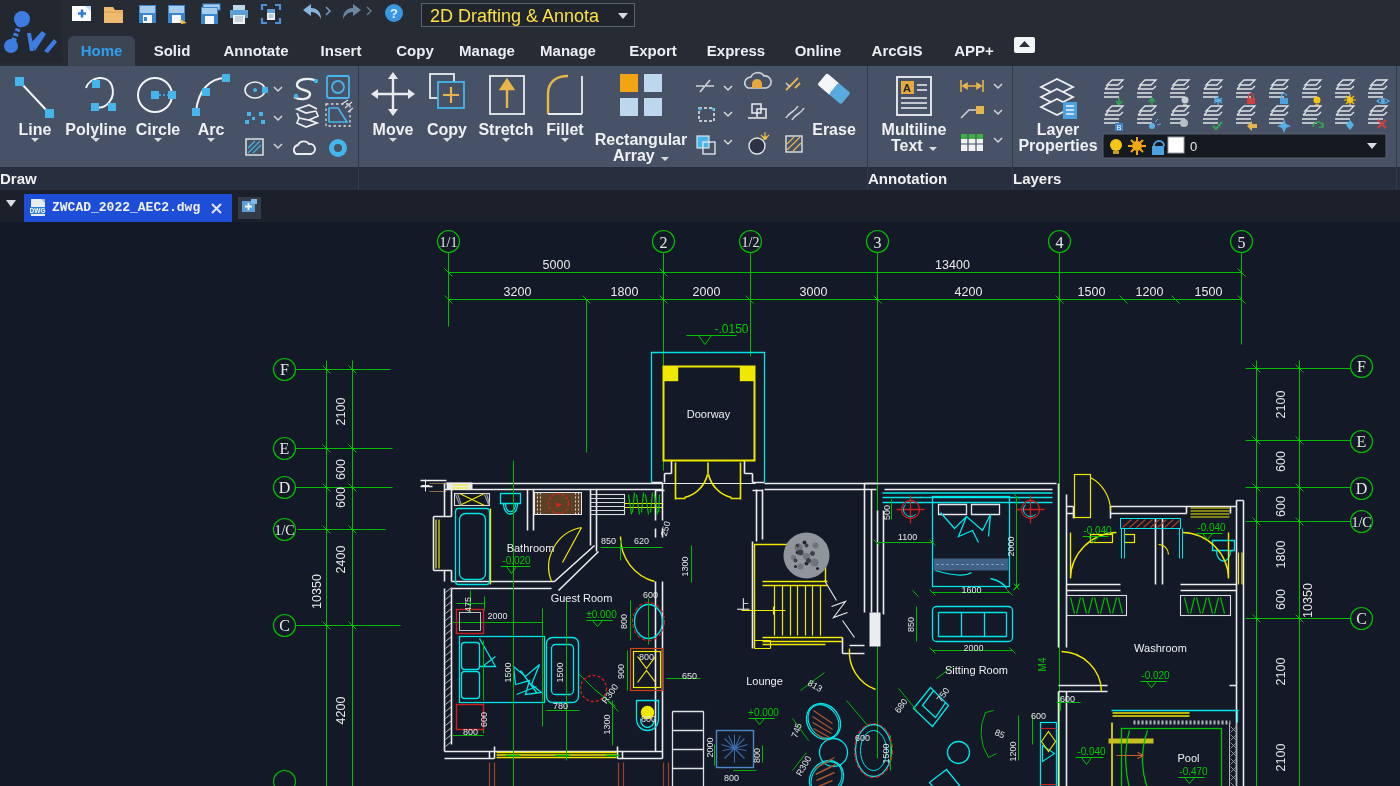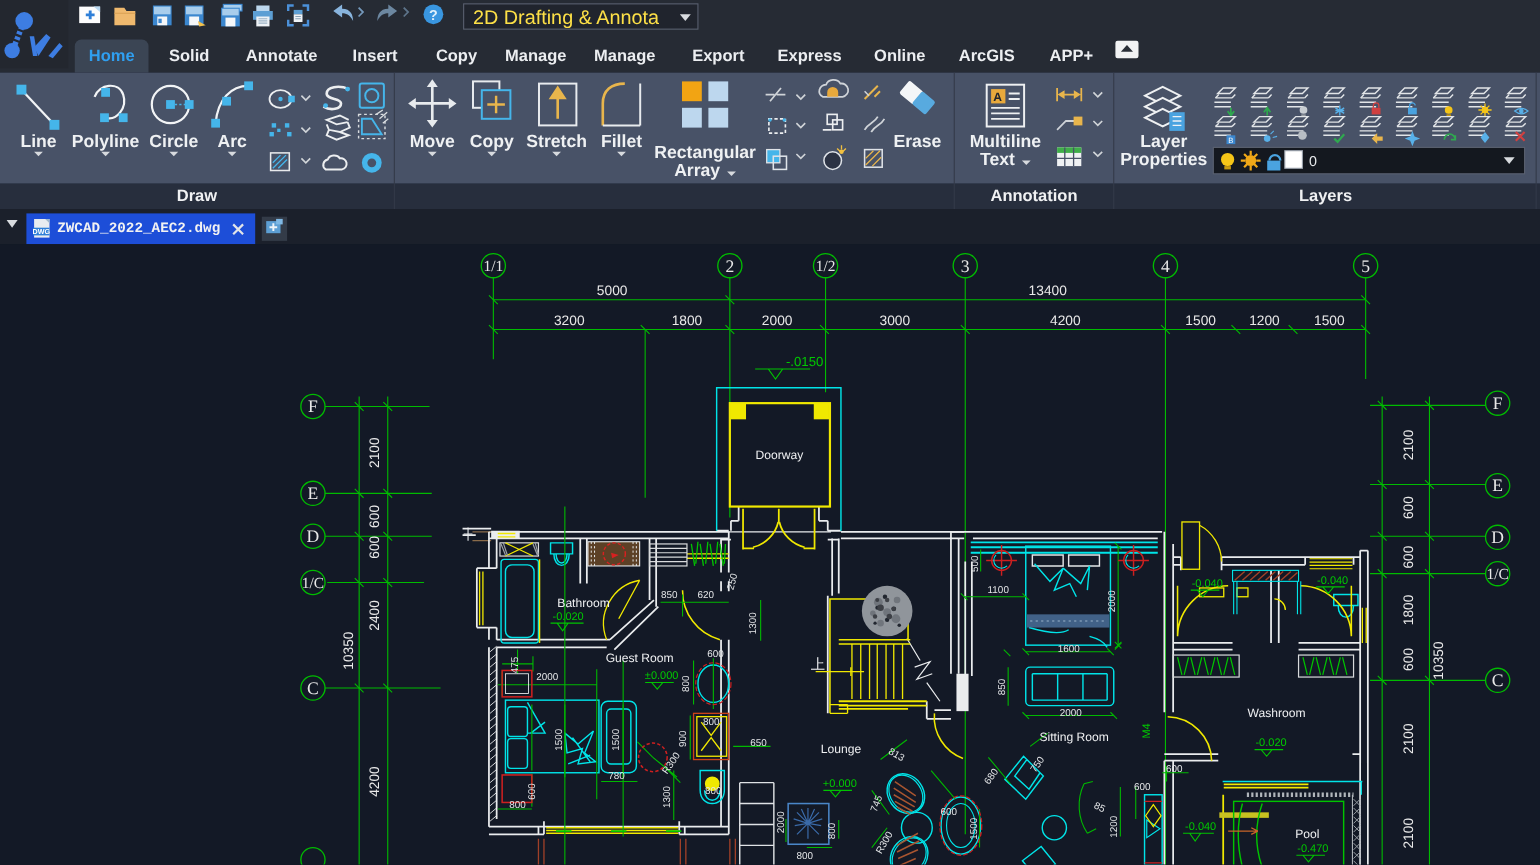--- a/index.html
+++ b/index.html
@@ -3,21 +3,21 @@
 <meta charset="utf-8">
 <style>
 html,body{margin:0;padding:0;width:1400px;height:786px;overflow:hidden;background:#131926;font-family:"Liberation Sans",sans-serif;}
 #titlebar{position:absolute;left:0;top:0;width:1400px;height:30px;background:#262b34;}
 #logo{position:absolute;left:0;top:0;width:62px;height:62px;background:#23272f;}
 #tabrow{position:absolute;left:0;top:30px;width:1400px;height:36px;background:#262b34;}
 .rtab{position:absolute;top:6px;height:30px;line-height:30px;color:#eceef1;font-size:15px;font-weight:bold;text-align:center;}
 .rtab.active{background:#3b4554;border-radius:6px 6px 0 0;color:#2f9ff0;}
 #ribbon{position:absolute;left:0;top:66px;width:1400px;height:101px;background:#485267;}
 #panelbar{position:absolute;left:0;top:167px;width:1400px;height:23px;background:#272e3d;}
-.plabel{position:absolute;top:1px;height:22px;line-height:22px;color:#f0f1f3;font-size:15px;font-weight:bold;text-align:center;}
+.plabel{position:absolute;top:1px;height:22px;line-height:22px;color:#f0f1f3;font-size:15px;font-weight:bold;text-align:left;}
 .psep{position:absolute;top:66px;height:124px;width:1px;background:#333a49;}
 #docbar{position:absolute;left:0;top:190px;width:1400px;height:32px;background:#1b202b;}
 #canvas{position:absolute;left:0;top:222px;width:1400px;height:564px;background:#131926;}
 .btnlabel{position:absolute;color:#eff1f3;font-size:16px;font-weight:bold;text-align:center;line-height:16px;}
 .dda{position:absolute;width:0;height:0;border-left:4px solid transparent;border-right:4px solid transparent;border-top:4px solid #d7dade;}
 #wsbox{position:absolute;left:421px;top:3px;width:214px;height:24px;background:#20242d;border:1px solid #5a6170;color:#fde047;font-size:18px;line-height:24px;padding-left:8px;box-sizing:border-box;}
 #dwgtab{position:absolute;left:24px;top:194px;width:208px;height:28px;background:#1d4ed8;color:#f2f2f2;}
 </style>
 </head>
 <body>

